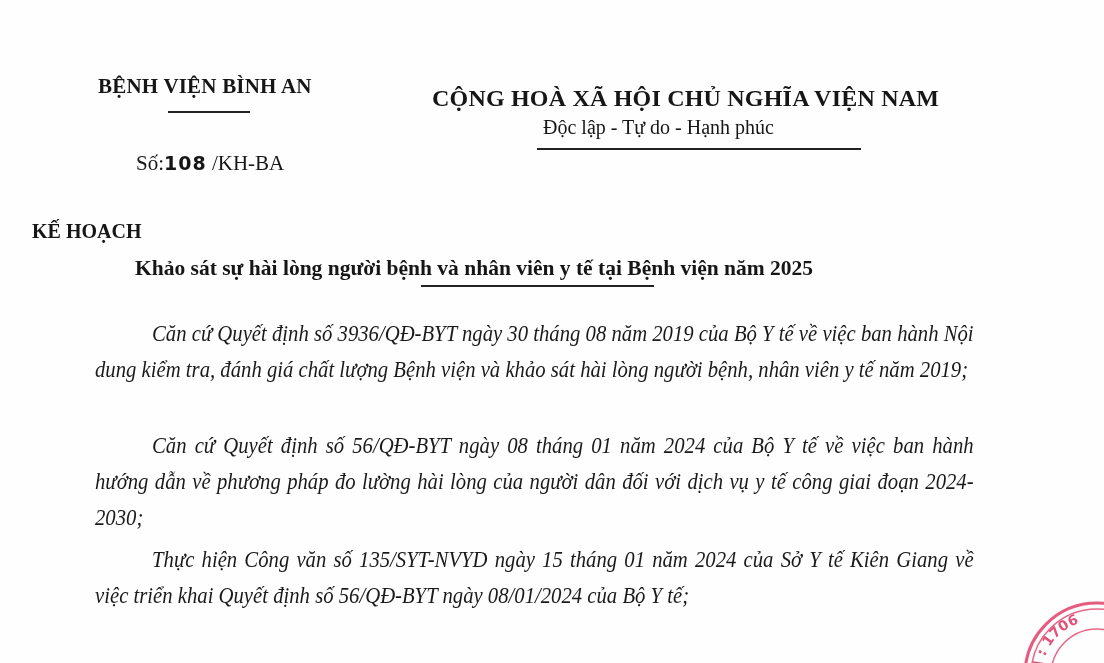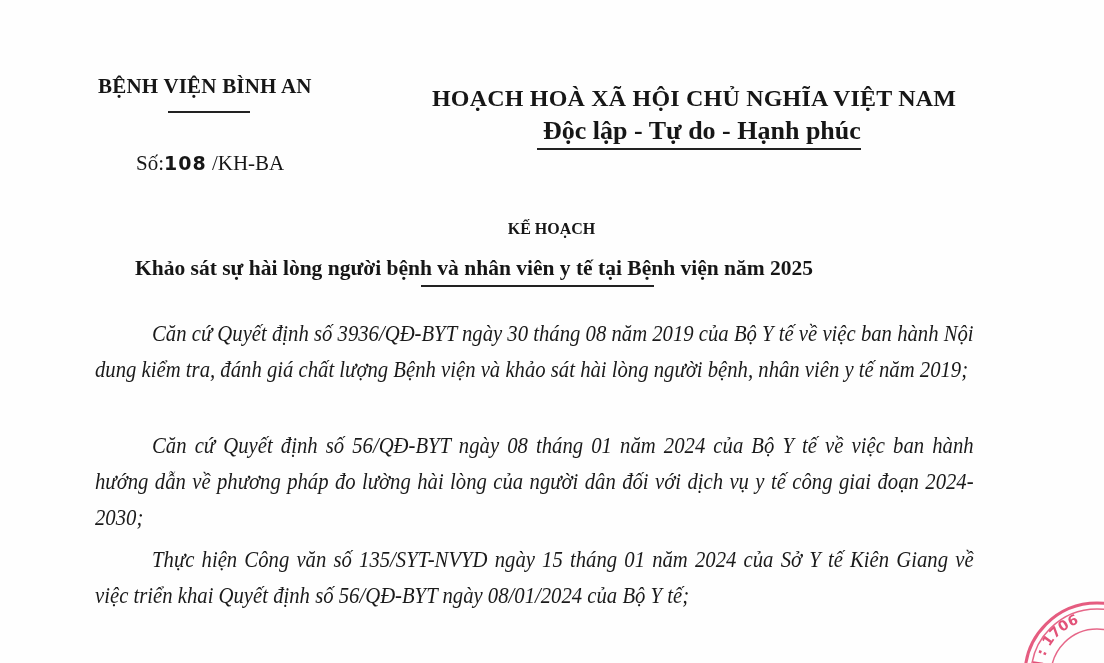--- a/index.html
+++ b/index.html
@@ -46,44 +46,44 @@
     }
 
     
     .nation {
       left: 432px; top: 85px;
       font-size: 24px; font-weight: bold;
       letter-spacing: 0.2px;
     }
     .motto {
       left: 543px; top: 116px;
-      font-size: 26px; font-weight: bold;
+      font-size: 20px; font-weight: normal;
     }
     .motto-rule {
       position: absolute;
       left: 537px; top: 148px;
       width: 324px; height: 1.5px;
       background: #222;
     }
     .place-date {
       left: 529px; top: 163px;
       font-size: 22px; font-style: italic;
     }
     .place-date .hand {
       font-family: "DejaVu Sans", sans-serif;
       font-style: normal;
       font-size: 18px;
       letter-spacing: 1px;
     }
 
     
     .doc-type {
-      left: 0; width: 1071px; text-align: center;
+      left: 0; width: 1071px; 
       top: 220px;
-      font-size: 16px; font-weight: bold;
+      font-size: 20px; font-weight: bold;
       padding-left: 32px; box-sizing: border-box;
     }
     .doc-subject {
       left: 135px; top: 256px;
       font-size: 21.5px; font-weight: bold;
     }
     .subject-rule {
       position: absolute;
       left: 421px; top: 285px;
       width: 233px; height: 1.5px;
@@ -120,21 +120,21 @@
 <body>
 
 <div class="page">
 
   <div class="abs org-name">BỆNH VIỆN BÌNH AN</div>
   <div class="org-rule"></div>
   <div class="abs doc-number">
     <span>Số:</span><span class="hand">108</span><span> /KH-BA</span>
   </div>
 
-  <div class="abs nation">HOẠCH HOÀ XÃ HỘI CHỦ NGHĨA VIỆT NAM</div>
+  <div class="abs nation">CỘNG HOÀ XÃ HỘI CHỦ NGHĨA VIỆN NAM</div>
   <div class="abs motto">Độc lập - Tự do - Hạnh phúc</div>
   <div class="motto-rule"></div>
 
   <div class="abs doc-type">KẾ HOẠCH</div>
   <div class="abs doc-subject">Khảo sát sự hài lòng người bệnh và nhân viên y tế tại Bệnh viện năm 2025</div>
   <div class="subject-rule"></div>
 
   <p class="para para-1" style="margin:0">Căn cứ Quyết định số 3936/QĐ-BYT ngày 30 tháng 08 năm 2019 của Bộ Y tế về việc ban hành Nội dung kiểm tra, đánh giá chất lượng Bệnh viện và khảo sát hài lòng người bệnh, nhân viên y tế năm 2019;</p>
   <p class="para para-2" style="margin:0">Căn cứ Quyết định số 56/QĐ-BYT ngày 08 tháng 01 năm 2024 của Bộ Y tế về việc ban hành hướng dẫn về phương pháp đo lường hài lòng của người dân đối với dịch vụ y tế công giai đoạn 2024-2030;</p>
   <p class="para para-3" style="margin:0">Thực hiện Công văn số 135/SYT-NVYD ngày 15 tháng 01 năm 2024 của Sở Y tế Kiên Giang về việc triển khai Quyết định số 56/QĐ-BYT ngày 08/01/2024 của Bộ Y tế;</p>

